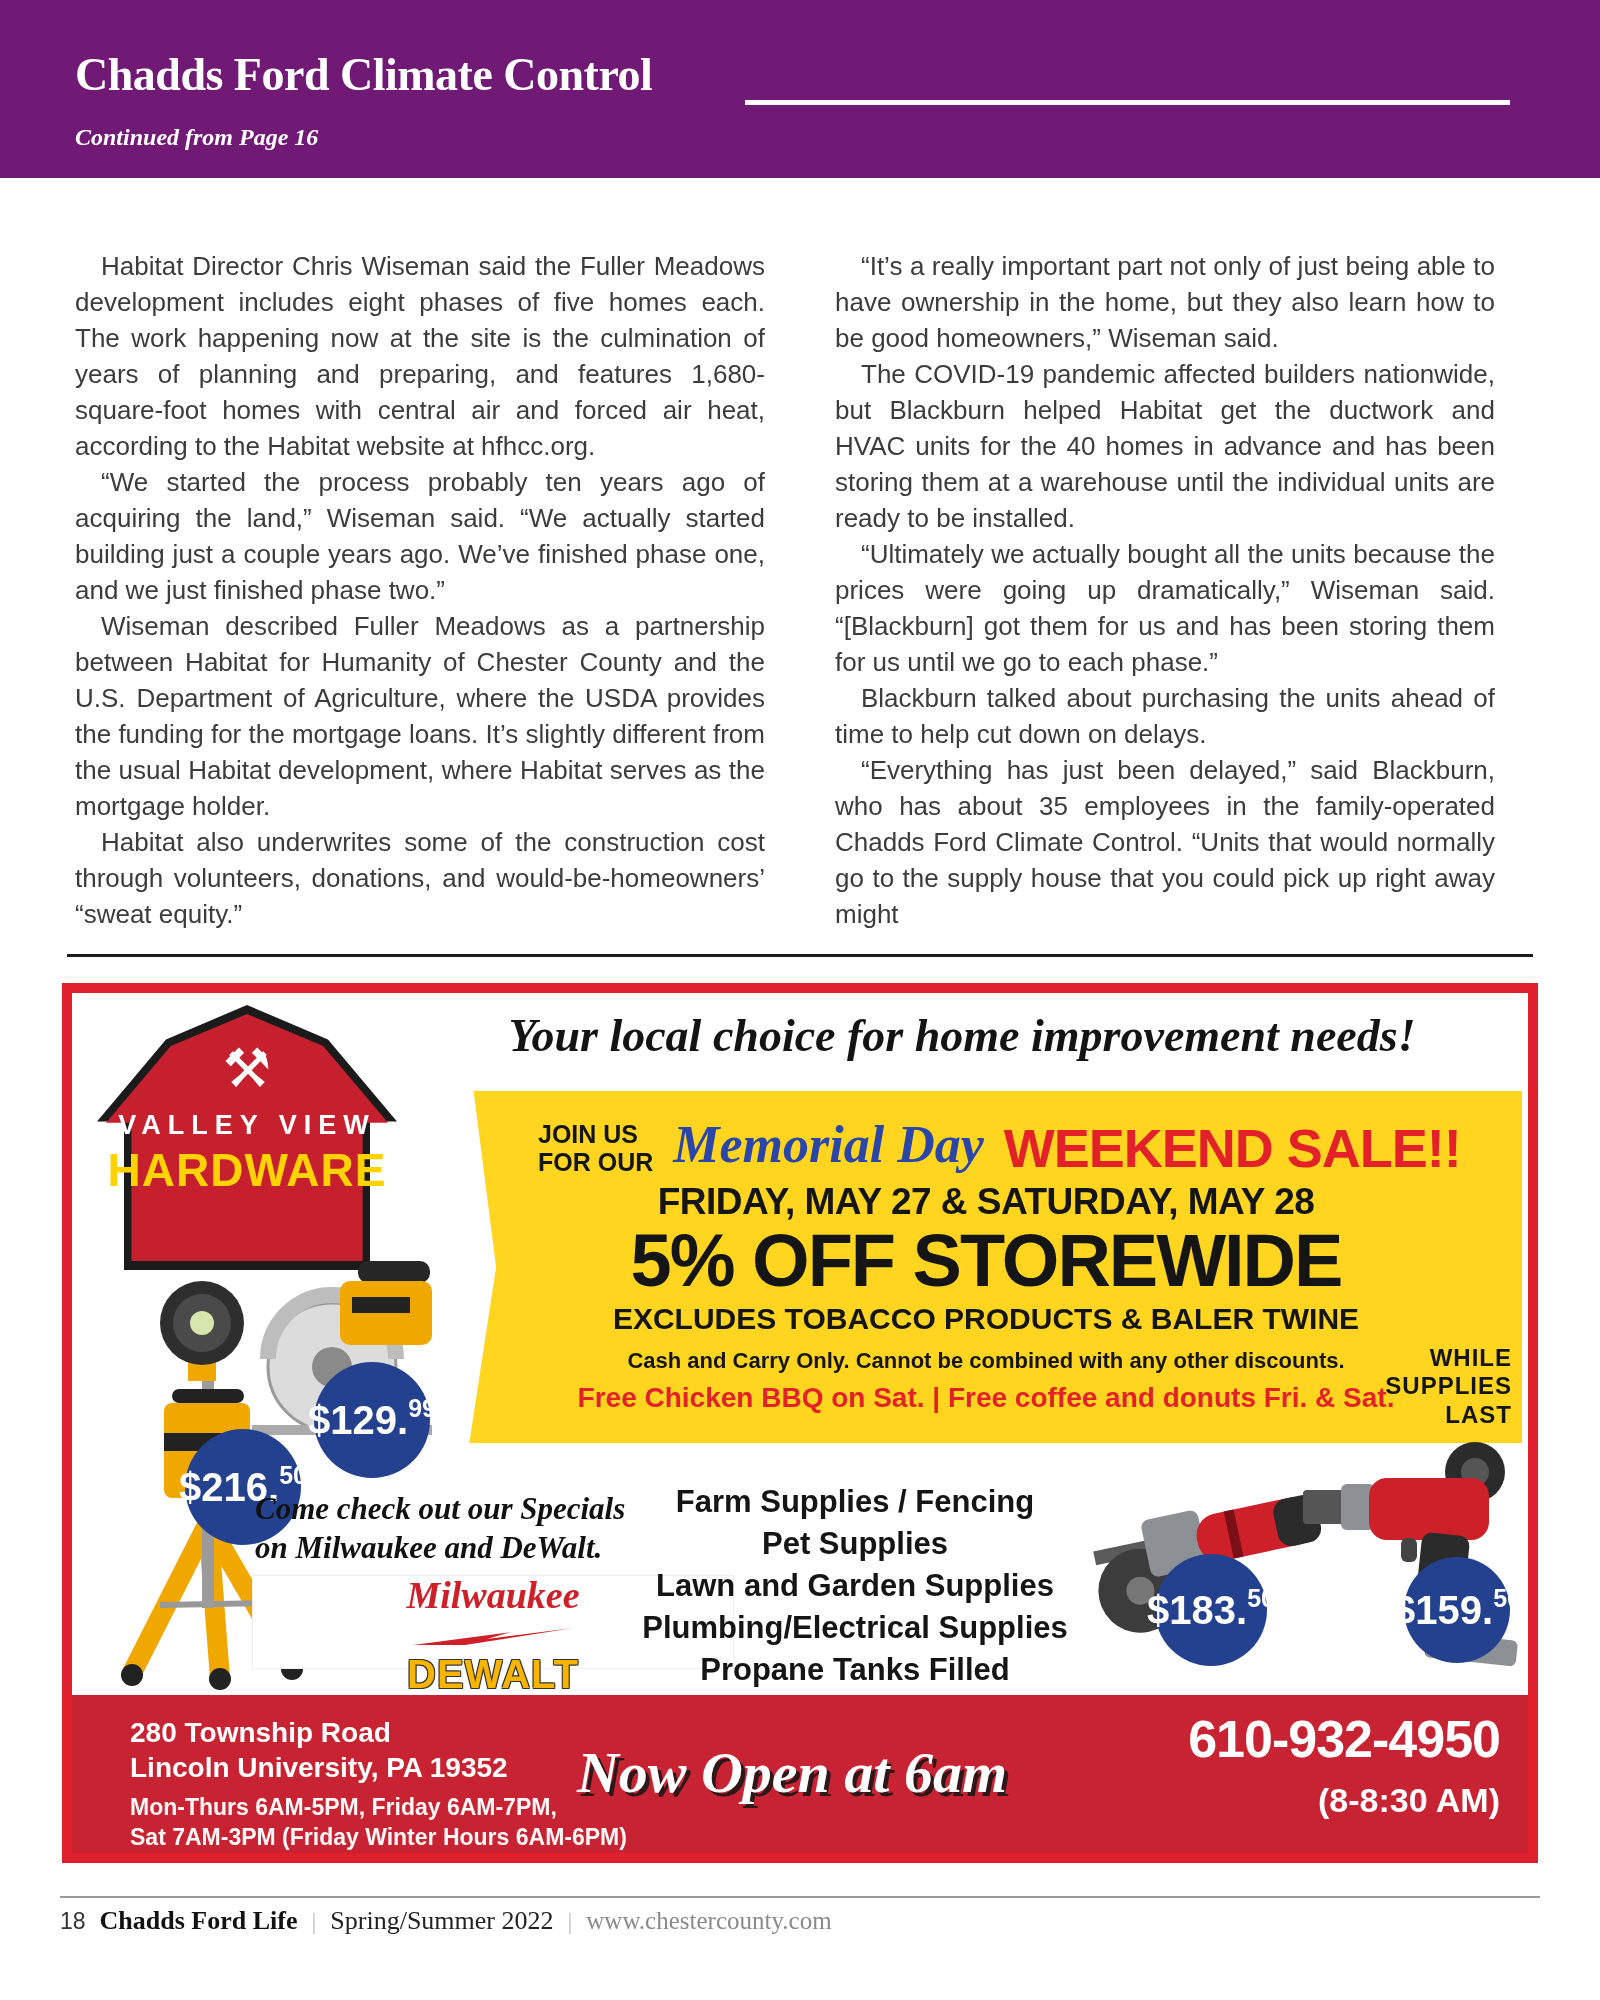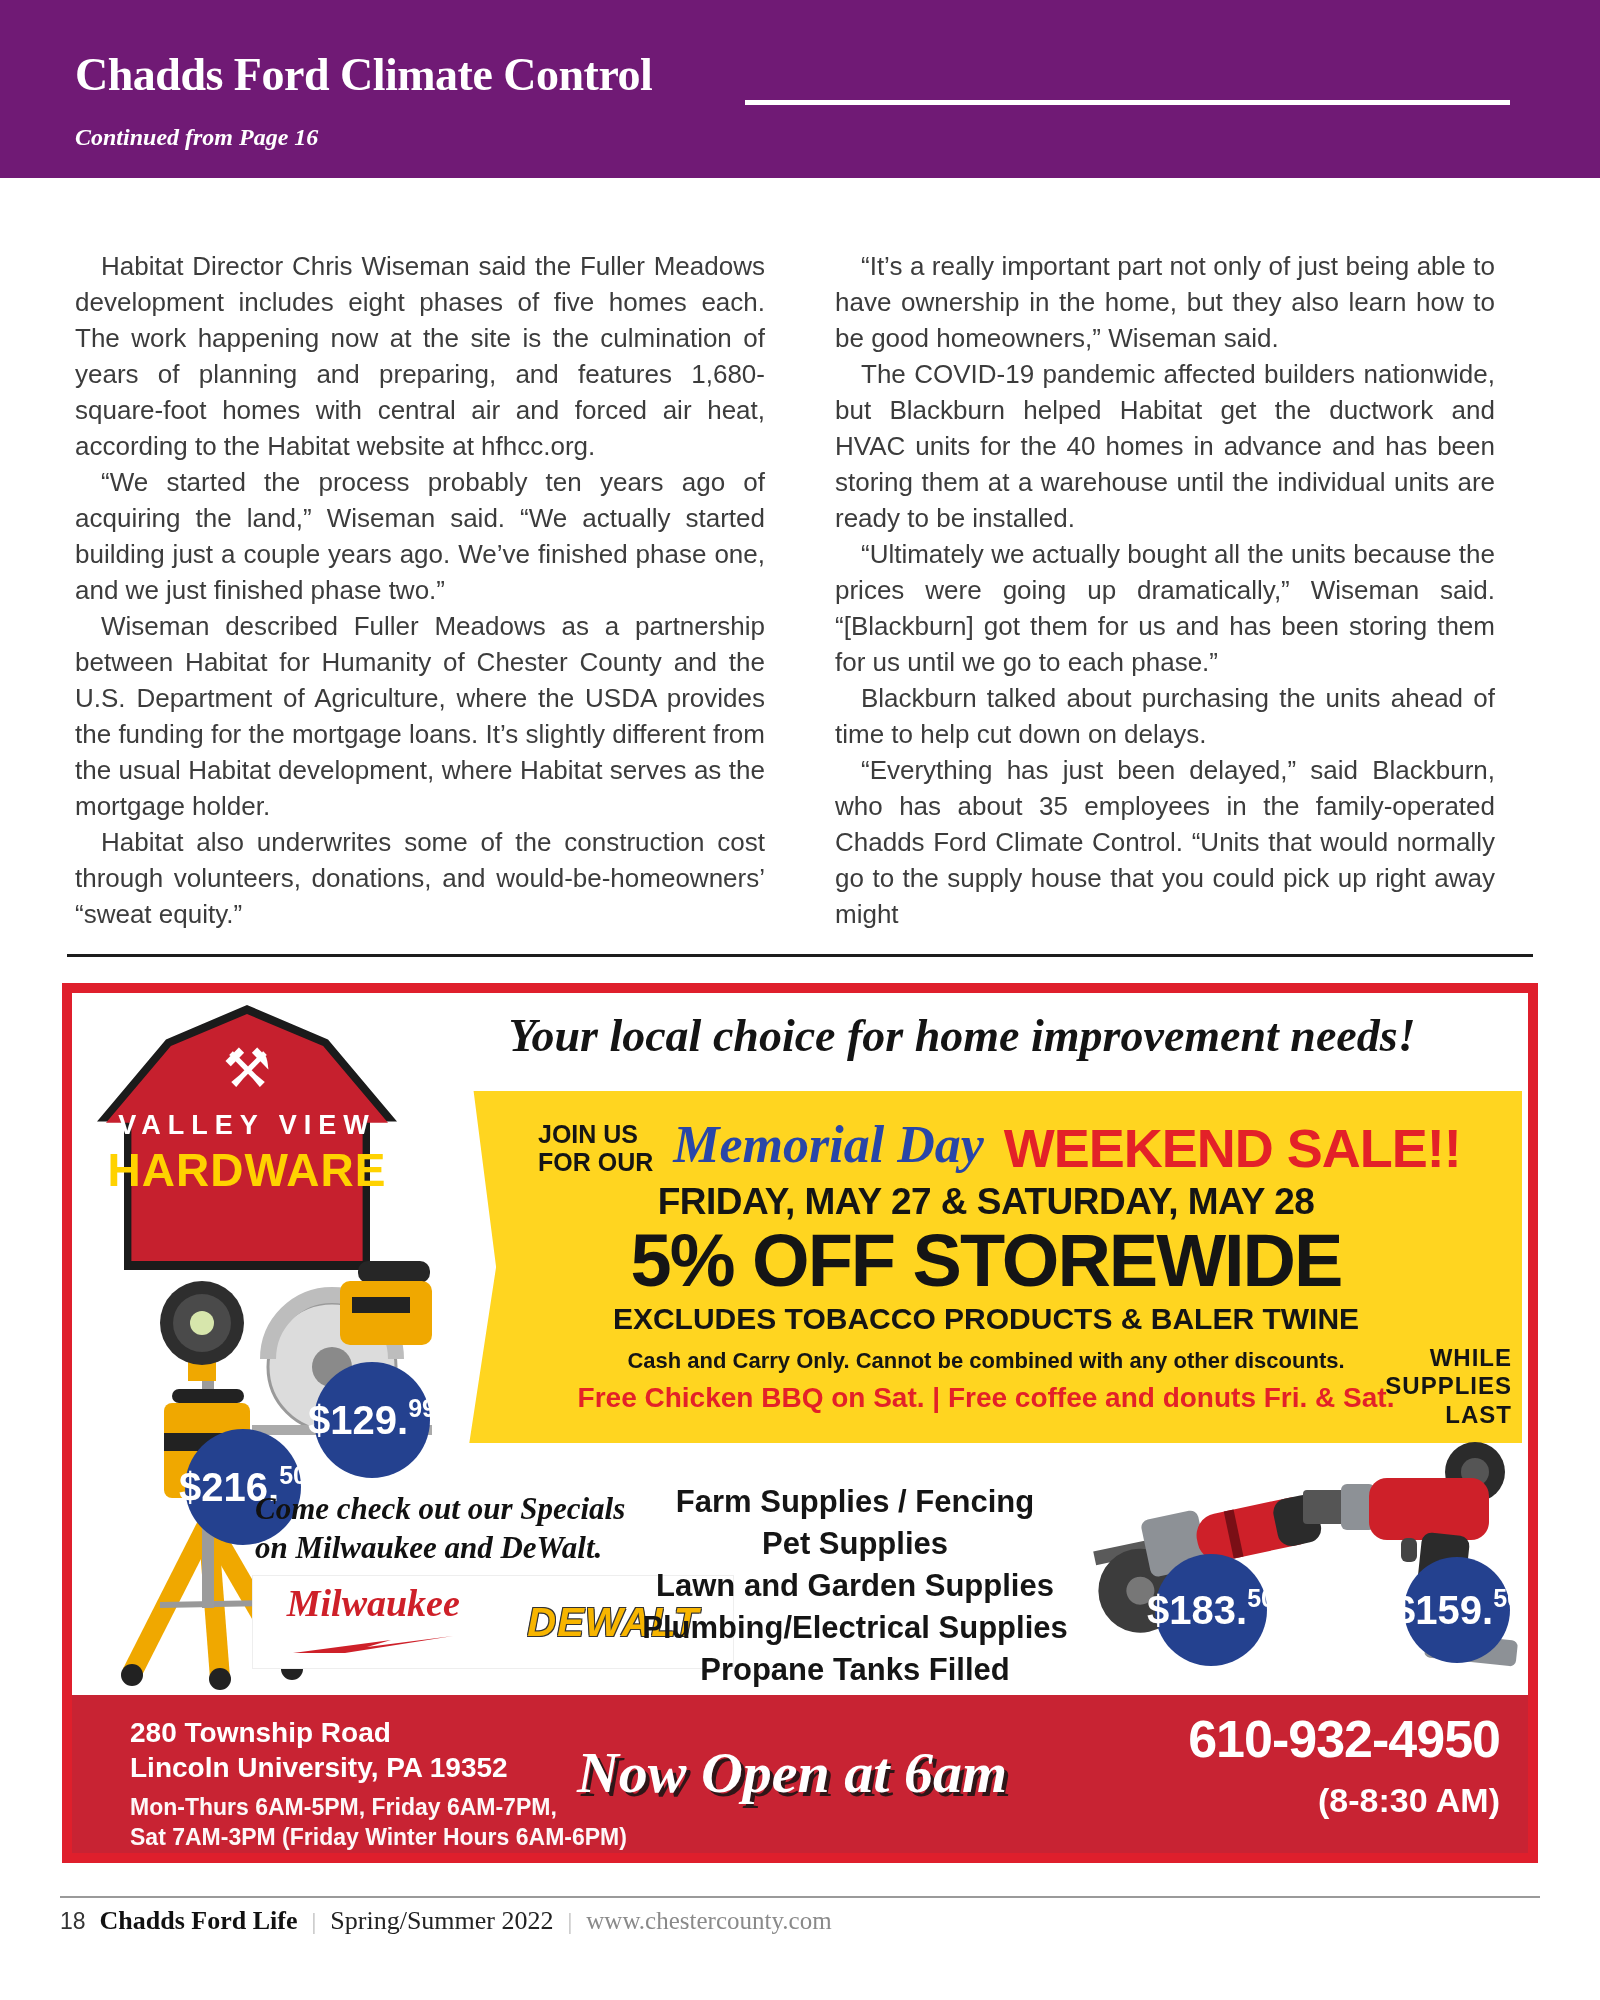--- a/index.html
+++ b/index.html
@@ -67,24 +67,24 @@
   .bubble .c{font-size:25px;vertical-align:super;position:relative;top:-12px;}
   .b216{left:113px;top:436px;width:116px;height:116px;}
   .b129{left:242px;top:369px;width:116px;height:116px;}
   .b183{left:1083px;top:561px;width:112px;height:112px;}
   .b159{left:1332px;top:564px;width:106px;height:106px;}
 
   
   .specials{position:absolute;left:183px;top:497px;font-family:"Liberation Serif", serif;
             font-style:italic;font-weight:bold;font-size:31px;color:#111;line-height:1.25;}
   .brandcard{position:absolute;left:180px;top:582px;width:480px;height:92px;background:#fff;
-             border:1px solid #eee;display:flex;align-items:center;justify-content:space-around;}
+             border:1px solid #eee;display:flex;align-items:center;justify-content:space-around;flex-direction:column;}
   .milw{color:#ce2029;font-family:"Liberation Serif", serif;font-style:italic;font-weight:900;
         font-size:38px;line-height:1;text-align:center;}
-  .dewalt{color:#f7b500;font-weight:900;font-size:40px;font-style:italic;letter-spacing:1px;
+  .dewalt{color:#f7b500;font-weight:900;font-size:40px;letter-spacing:1px;
           text-shadow:1px 1px 0 #333,-1px -1px 0 #333,1px -1px 0 #333,-1px 1px 0 #333;}
 
   
   .cats{position:absolute;left:433px;top:488px;width:700px;text-align:center;
         font-weight:900;font-size:31px;color:#151515;line-height:42px;}
 
   
   .tool{position:absolute;}
   .t-light{left:30px;top:280px;}
   .t-saw{left:168px;top:262px;}

